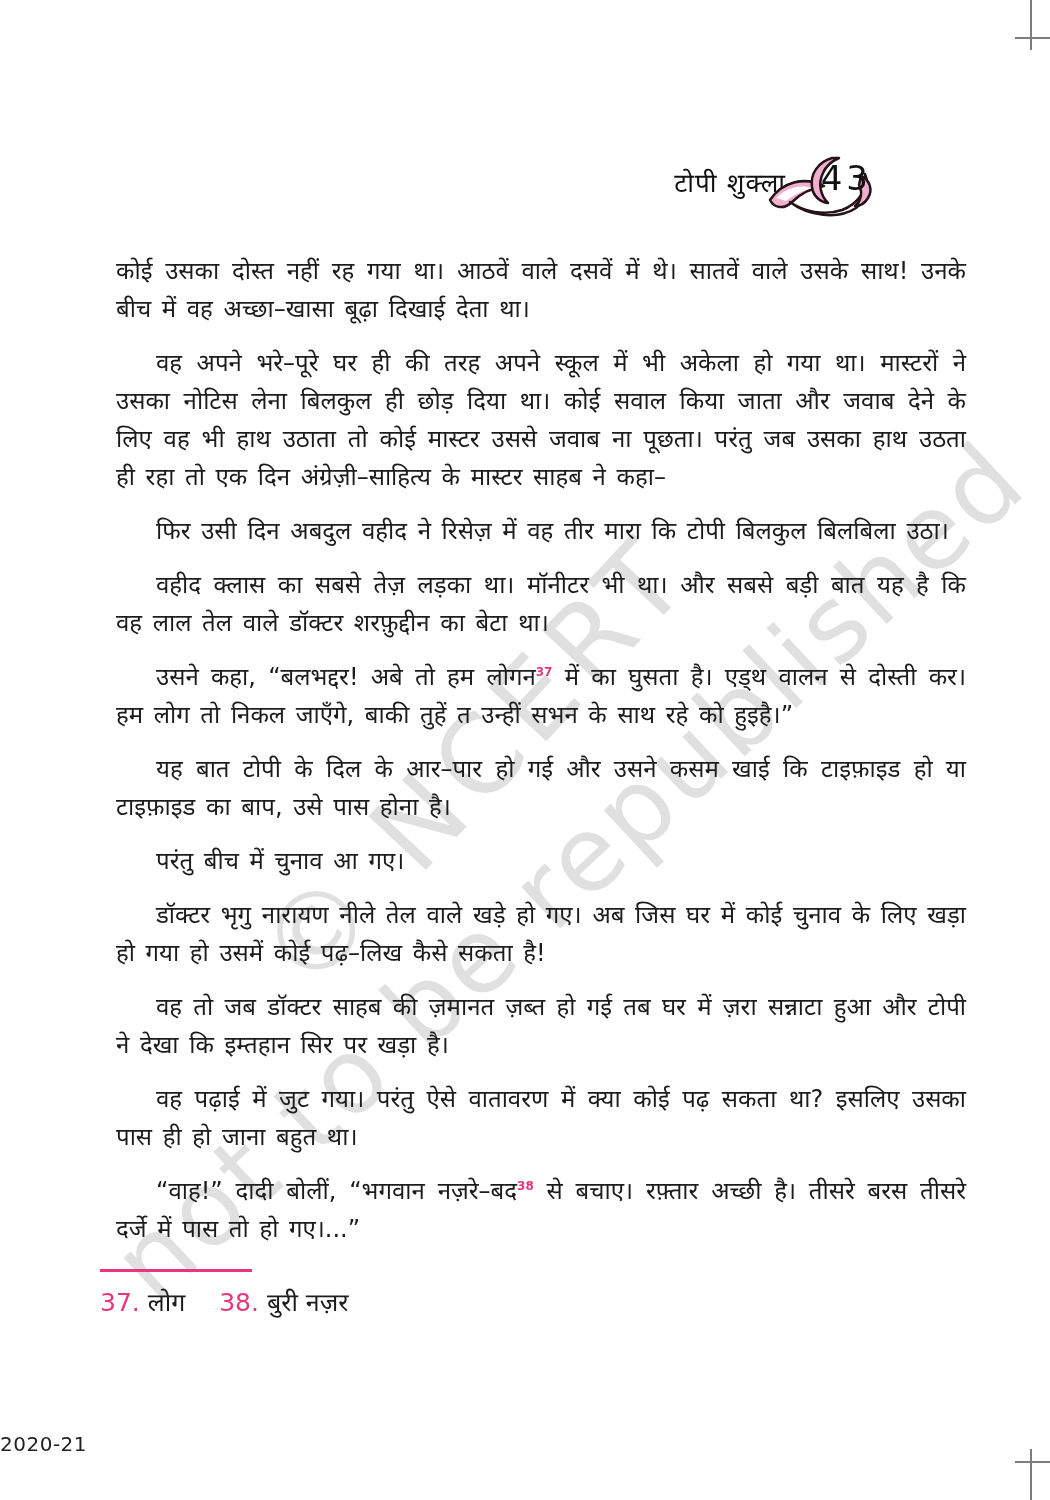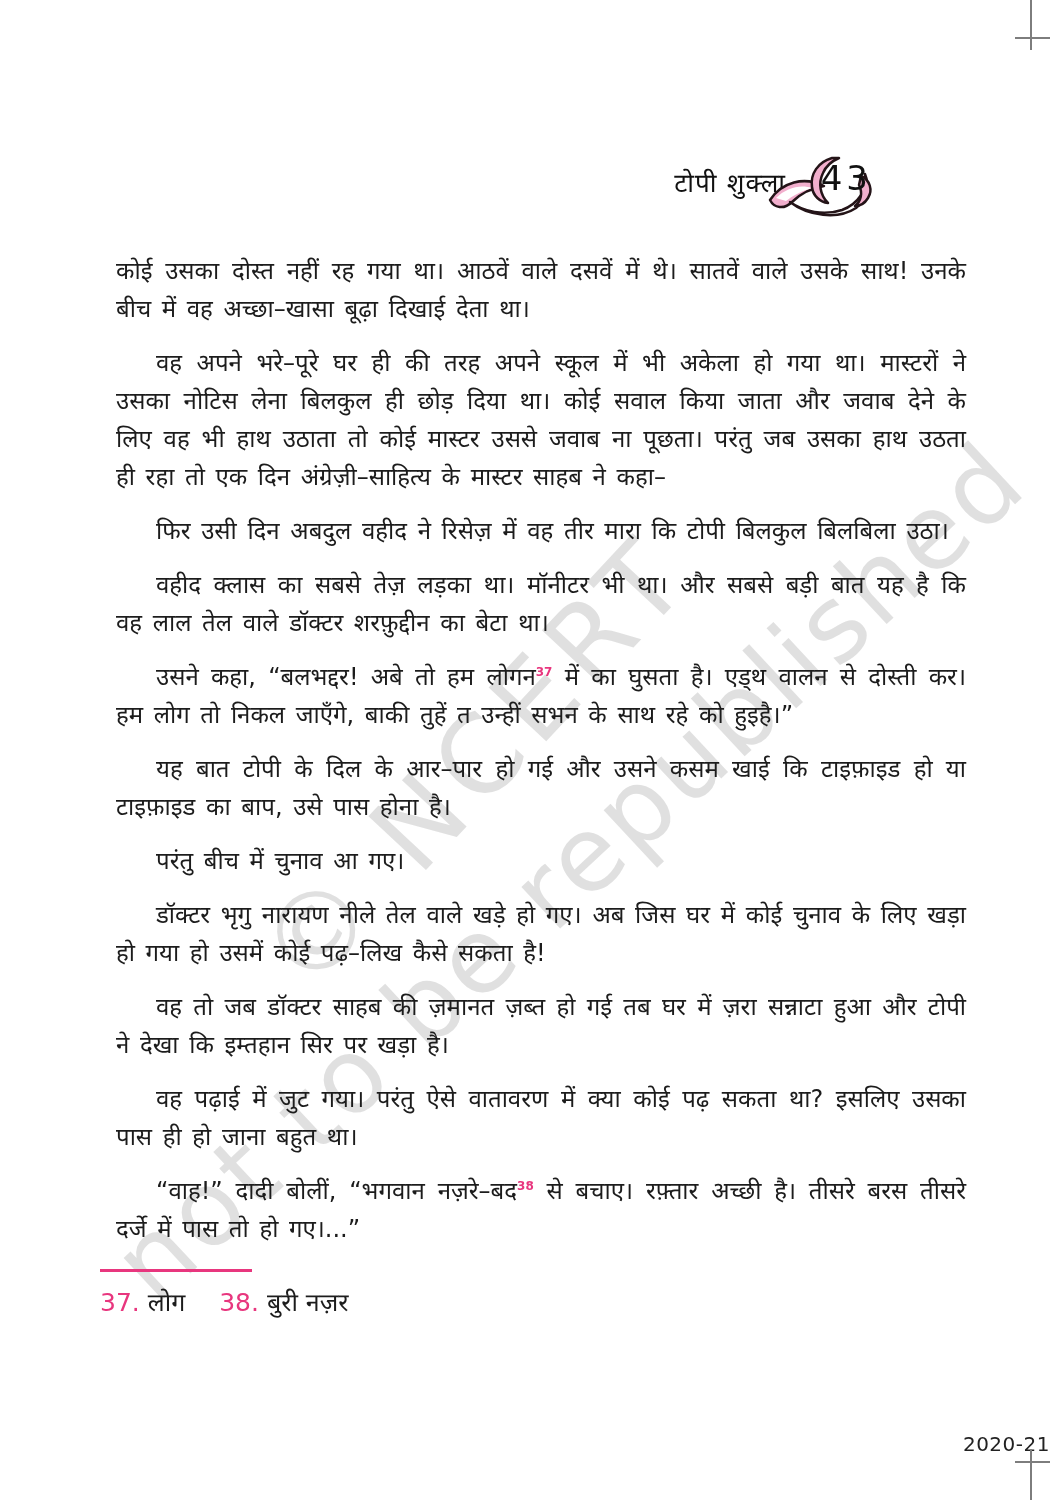--- a/index.html
+++ b/index.html
@@ -48,21 +48,21 @@
   }
   .footnotes{
     position:absolute;z-index:2;left:100px;top:1284px;width:880px;
     font-size:25px;color:#1c1c1c;
   }
   .fn-num{color:#e8367e;}
   .fn-item{margin-right:26px;}
 
   
   .footer{
-    position:absolute;z-index:2;left:0;top:1432px;width:1050px;text-align:right;
+    position:absolute;z-index:2;left:0;top:1432px;width:1050px;text-align:left;
     font-size:20px;color:#222;letter-spacing:0.5px;
   }
 
   
   .crop{position:absolute;background:#7d7d7d;z-index:4;}
   .crop-tr-v{left:1030px;top:0;width:2px;height:50px;}
   .crop-tr-h{left:1015px;top:37px;width:35px;height:2px;}
   .crop-br-v{left:1030px;top:1449px;width:2px;height:51px;}
   .crop-br-h{left:1015px;top:1461px;width:35px;height:2px;}
 </style>

